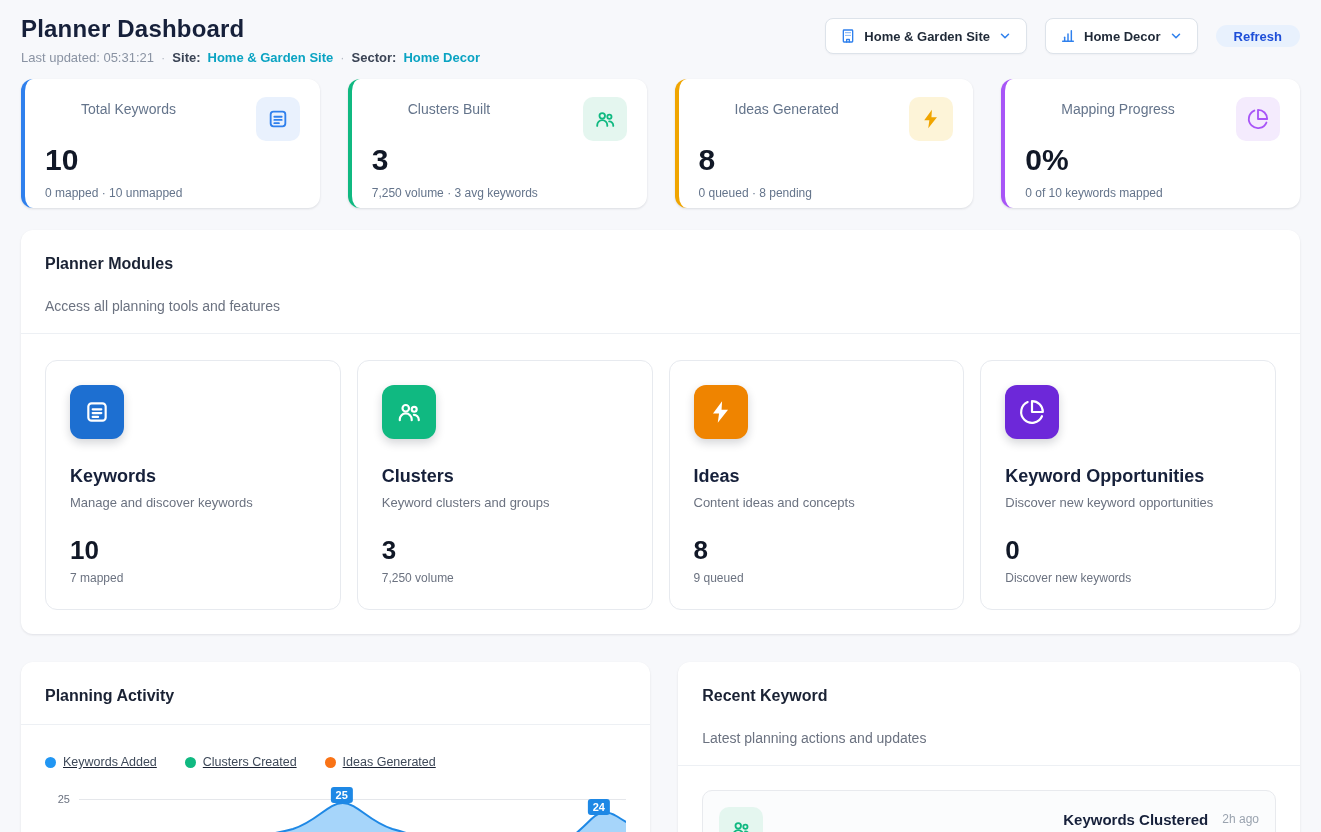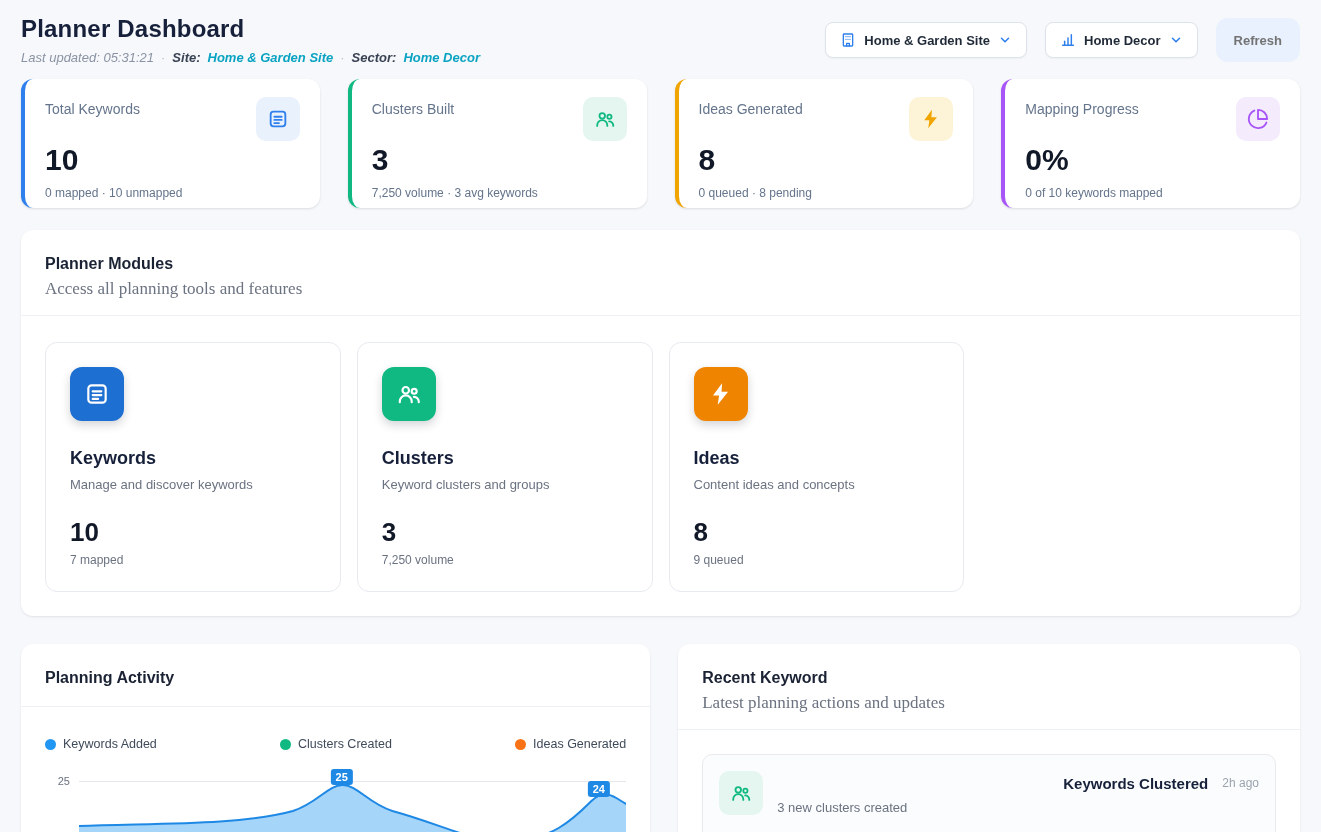--- a/index.html
+++ b/index.html
@@ -7,85 +7,85 @@
   body {
     font-family: "Liberation Sans", "DejaVu Sans", sans-serif;
     background:#f7f8fb;
     color:#1a2234;
   }
   .page { padding:14px 21px 0 21px; }
 
   
   .header { display:flex; justify-content:space-between; align-items:flex-start; margin-bottom:12px; }
   .page-title { font-size:24px; font-weight:800; color:#16203a; line-height:30px; letter-spacing:.2px; }
-  .meta-line { margin-top:5px; font-size:13px; color:#8a93a3; display:flex; align-items:center; gap:7px; line-height:18px;font-style:italic; }
+  .meta-line { margin-top:5px; font-size:13px; color:#8a93a3; display:flex; align-items:center; gap:7px; line-height:18px; }
   .meta-strong { color:#3a4354; font-weight:700; }
   .teal-link { color:#0aa3c2; font-weight:700; text-decoration:none; cursor:pointer; }
   .sep-dot { color:#b6bcc6; }
   .header-right { display:flex; gap:18px; align-items:center; margin-top:4px; }
   .selector-btn {
     display:flex; align-items:center; gap:8px; height:36px; padding:0 14px;
     background:#fff; border:1px solid #dde3ea; border-radius:8px; cursor:pointer;
     font-family:inherit; font-size:13px; font-weight:700; color:#1f2937;
     box-shadow:0 1px 2px rgba(16,24,40,.04);
   }
   .selector-btn .btn-icon { width:16px; height:16px; color:#2f80ed; display:flex; }
   .selector-btn .chev { width:14px; height:14px; color:#2f80ed; display:flex; }
   .refresh-btn {
-    height:44px; padding:0 18px; border:none; border-radius:12px; cursor:pointer;
-    background:#e8f1fd; color:#737373; font-family:inherit; font-size:13px; font-weight:700;
+    height:22px; padding:0 18px; border:none; border-radius:12px; cursor:pointer;
+    background:#e8f1fd; color:#1d4ed8; font-family:inherit; font-size:13px; font-weight:700;
   }
 
   
   .stats-row { display:grid; grid-template-columns:repeat(4,1fr); gap:28px; margin-bottom:22px; }
   .stat-card {
     background:#fff; border-radius:12px; padding:18px 20px; height:129px;
     border-left:4px solid var(--accent,#2f80ed);
     box-shadow:0 1px 3px rgba(16,24,40,.07), 0 1px 2px rgba(16,24,40,.05);
     position:relative;
   }
-  .stat-top { display:flex; justify-content:space-between; align-items:flex-start; }
+  .stat-top { display:flex; justify-content:space-between; align-items:flex-start;margin-left:36px; }
   .stat-label { font-size:14px; color:#64748b; margin-top:4px; }
   .stat-icon {
     width:44px; height:44px; border-radius:10px; background:var(--tint,#e9f1fd);
     color:var(--accent,#2f80ed); display:flex; align-items:center; justify-content:center;
   }
   .stat-icon svg { width:22px; height:22px; }
   .stat-value { font-size:30px; font-weight:800; color:#111827; line-height:34px; margin-top:2px; }
   .stat-detail { font-size:12px; color:#64748b; margin-top:9px; }
 
   
   .panel {
     background:#fff; border-radius:12px; padding:24px;
     box-shadow:0 1px 3px rgba(16,24,40,.06), 0 1px 2px rgba(16,24,40,.04);
   }
   .modules-panel { margin-bottom:28px; }
   .section-title { font-size:16px; font-weight:700; color:#1a2234; line-height:20px; }
-  .section-subtitle { font-size:17px; color:#6b7280; margin-top:6px; line-height:17px;font-family:Liberation Serif, serif; }
+  .section-subtitle { font-size:14px; color:#6b7280; margin-top:24px; line-height:17px; }
   .panel-divider { height:1px; background:#edf0f4; margin:18px -24px 0 -24px; }
   .modules-grid { display:grid; grid-template-columns:repeat(4,1fr); gap:16px; margin-top:26px; }
   .module-card {
     border:1px solid #e7eaef; border-radius:12px; padding:24px; background:#fff; cursor:pointer;
   }
   .module-icon {
     width:54px; height:54px; border-radius:12px; background:var(--accent,#1d6fd1);
     color:#fff; display:flex; align-items:center; justify-content:center;
     box-shadow:0 4px 10px rgba(16,24,40,.18); margin-bottom:26px;
   }
   .module-icon svg { width:26px; height:26px; }
   .module-title { font-size:18px; font-weight:700; color:#16203a; line-height:22px; }
   .module-desc { font-size:13px; color:#6b7280; margin-top:7px; line-height:17px; }
   .module-value { font-size:26px; font-weight:800; color:#111827; line-height:30px; margin-top:24px; }
   .module-detail { font-size:12px; color:#6b7280; margin-top:6px; }
 
   
   .bottom-row { display:grid; grid-template-columns:1.012fr 1fr; gap:28px; }
   .bottom-card { height:420px; }
 
-  .legend { display:flex; justify-content:space-between; gap:12px; margin-top:30px; }
+  .legend { display:flex; justify-content:flex-start; gap:28px; margin-top:30px;text-decoration:underline; }
   .legend-item { display:flex; align-items:center; gap:7px; font-size:12.5px; color:#3f4a5a; }
   .legend-dot { width:11px; height:11px; border-radius:50%; background:var(--accent,#2196f3); }
 
   .chart-area { display:flex; margin-top:16px; }
   .y-tick { width:34px; text-align:right; padding-right:9px; font-size:11px; color:#6b7280; margin-top:8px; }
   .plot { flex:1; position:relative; height:160px; }
   .gridline { position:absolute; left:0; right:0; top:14px; height:1px; background:#e5e7eb; }
   .area-svg { position:absolute; left:0; top:14px; width:100%; height:126px; }
   .area-fill { fill:rgba(33,150,243,.40); stroke:none; }
   .area-stroke { fill:none; stroke:#1e88e5; stroke-width:2; }
@@ -265,20 +265,32 @@
           <svg viewBox="0 0 24 24" fill="currentColor">
               <path d="M13 2 4.6 13.4h5.6L9 22l9.5-12h-6z"></path>
             </svg>
         </div>
         <div class="module-title">Ideas</div>
         <div class="module-desc">Content ideas and concepts</div>
         <div class="module-value">8</div>
         <div class="module-detail">9 queued</div>
       </div>
 
+      <div class="module-card">
+        <div class="module-icon" style="--accent: #6d28d9;">
+          <svg viewBox="0 0 24 24" fill="none" stroke="currentColor" stroke-width="2" stroke-linecap="round" stroke-linejoin="round">
+              <path d="M21.2 15.9A10 10 0 1 1 8 2.8"></path>
+              <path d="M22 12A10 10 0 0 0 12 2v10z"></path>
+            </svg>
+        </div>
+        <div class="module-title">Keyword Opportunities</div>
+        <div class="module-desc">Discover new keyword opportunities</div>
+        <div class="module-value">0</div>
+        <div class="module-detail">Discover new keywords</div>
+      </div>
     </div>
   </div>
 
   <div class="bottom-row">
 
     <div class="panel bottom-card">
       <div class="section-title">Planning Activity</div>
       <div class="panel-divider"></div>
 
       <div class="legend">

